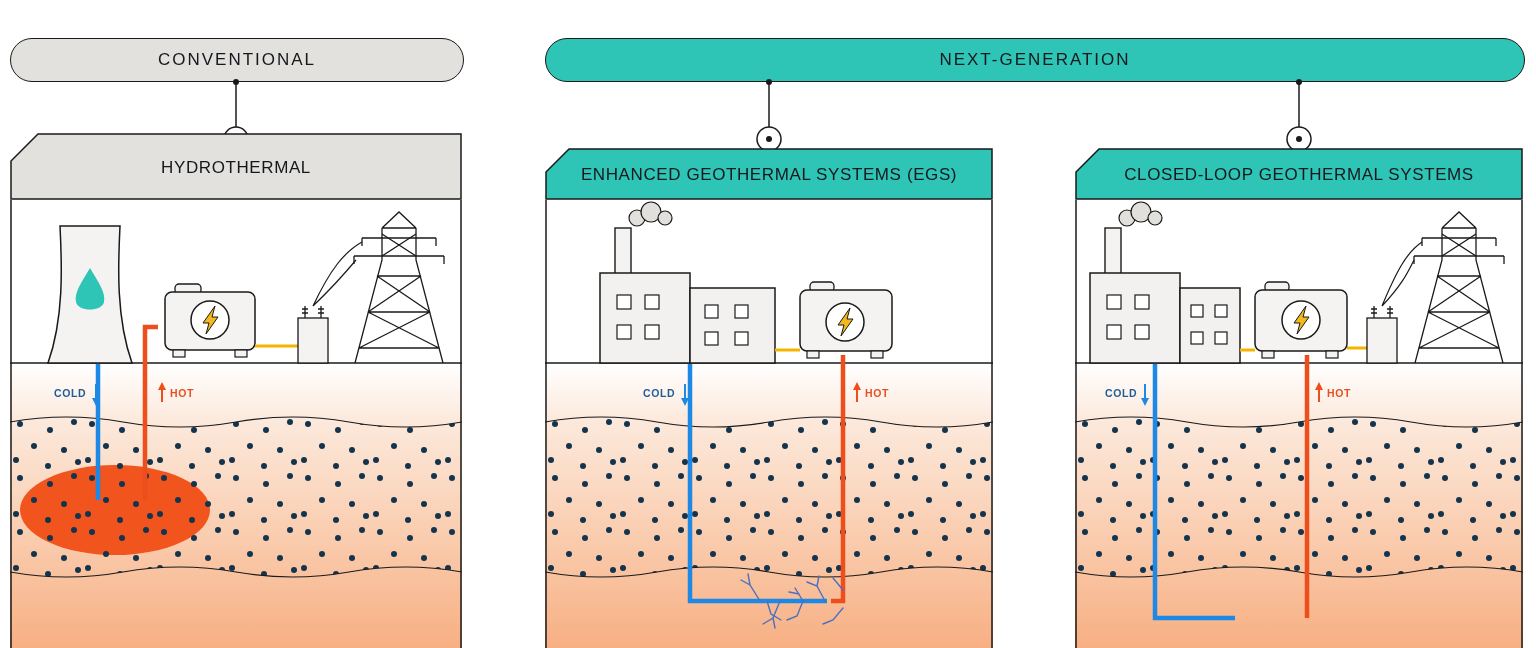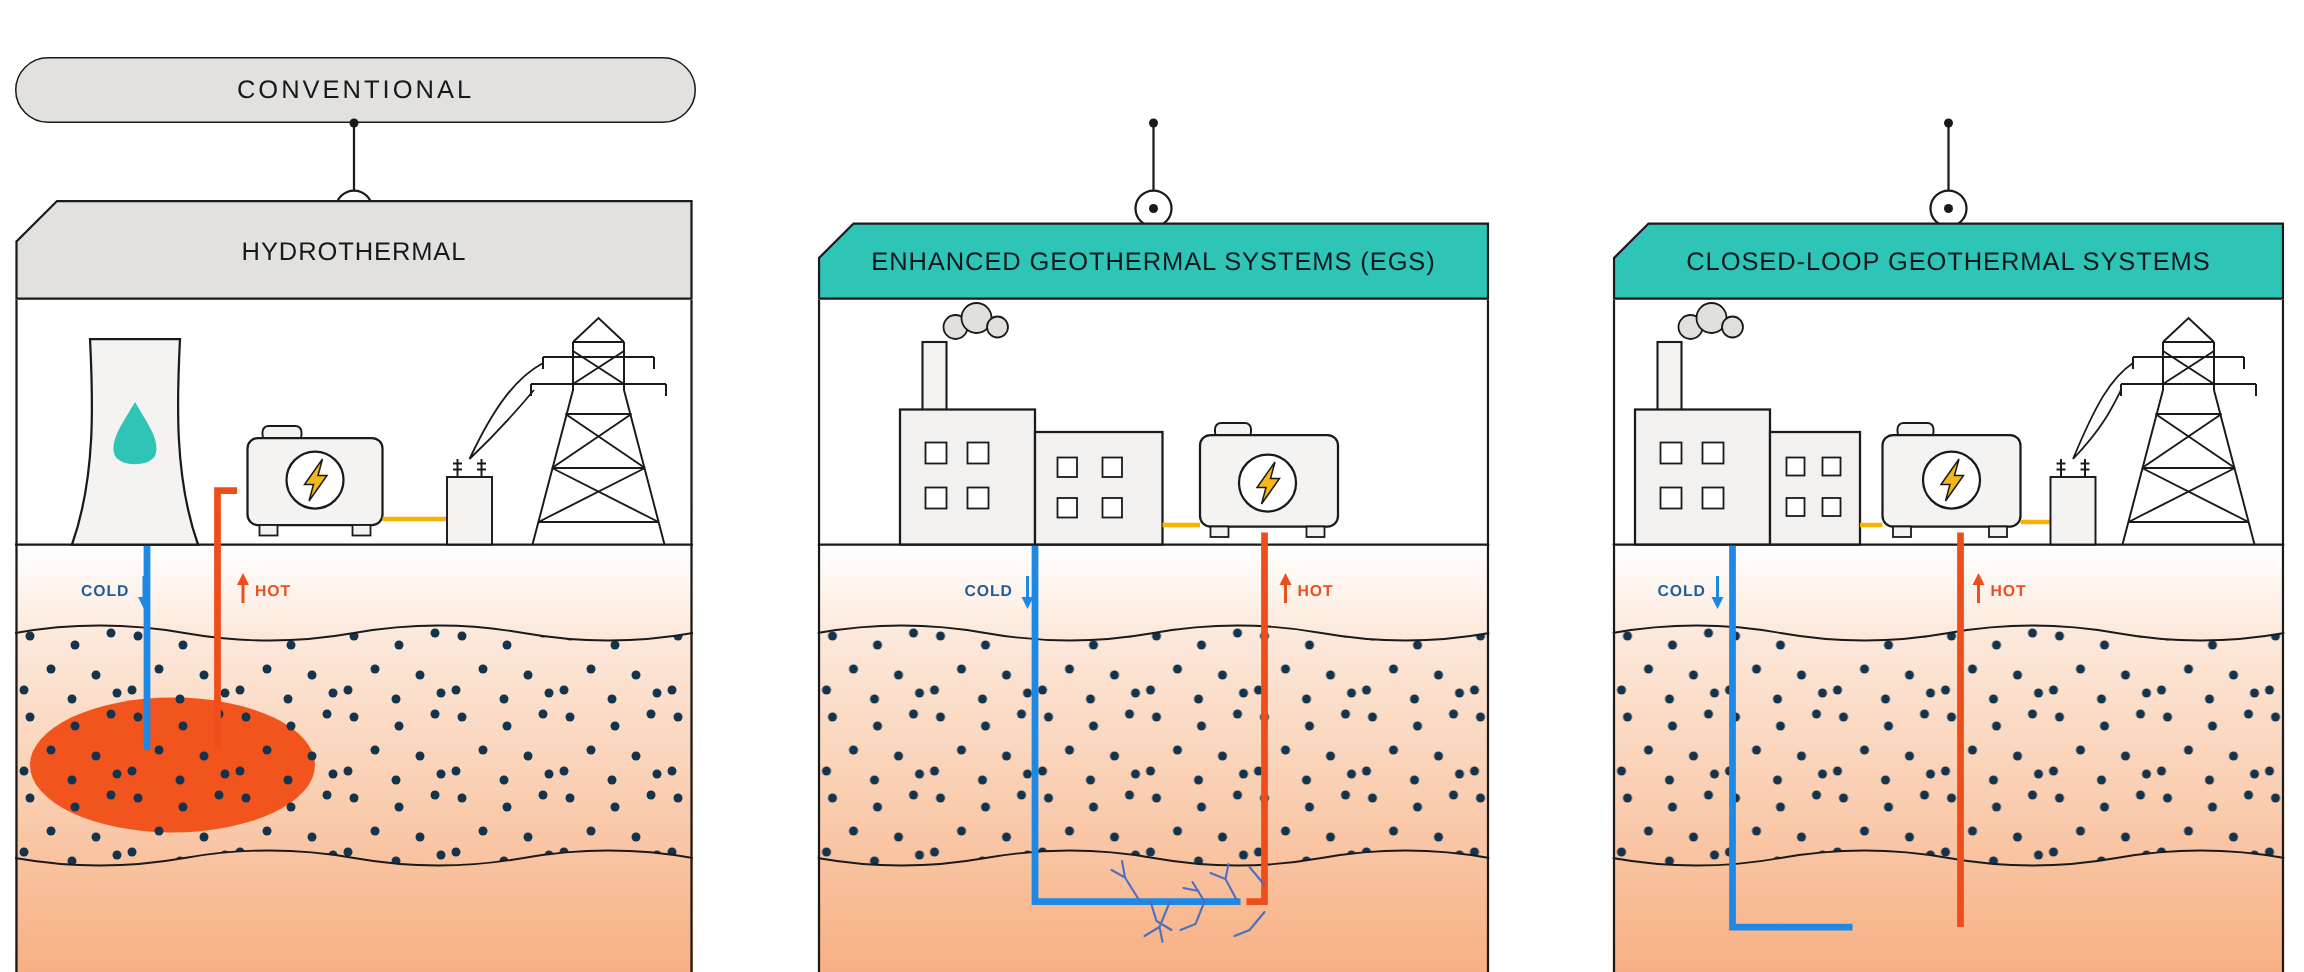--- a/index.html
+++ b/index.html
@@ -18,20 +18,23 @@
   svg text{font-family:"Liberation Sans", sans-serif;}
   .flow-label{font-size:10.5px;font-weight:bold;letter-spacing:0.6px;}
 </style>
 </head>
 <body>
 
 <div class="stage">
 
   <div class="pill pill-conventional">
     <span>CONVENTIONAL</span>
+  </div>
+  <div class="pill pill-nextgen">
+    <span>NEXT-GENERATION</span>
   </div>
 
   <svg class="connector" style="left:221px" viewBox="0 0 30 74">
     <line x1="15" y1="2" x2="15" y2="50" stroke="#1a1a1a" stroke-width="1.5"></line>
     <circle cx="15" cy="4" r="3" fill="#1a1a1a"></circle>
     <circle cx="15" cy="61" r="12" fill="#ffffff" stroke="#1a1a1a" stroke-width="1.5"></circle>
     <circle cx="15" cy="61" r="3" fill="#1a1a1a"></circle>
   </svg>
   <svg class="connector" style="left:754px" viewBox="0 0 30 74">
     <line x1="15" y1="2" x2="15" y2="50" stroke="#1a1a1a" stroke-width="1.5"></line>

